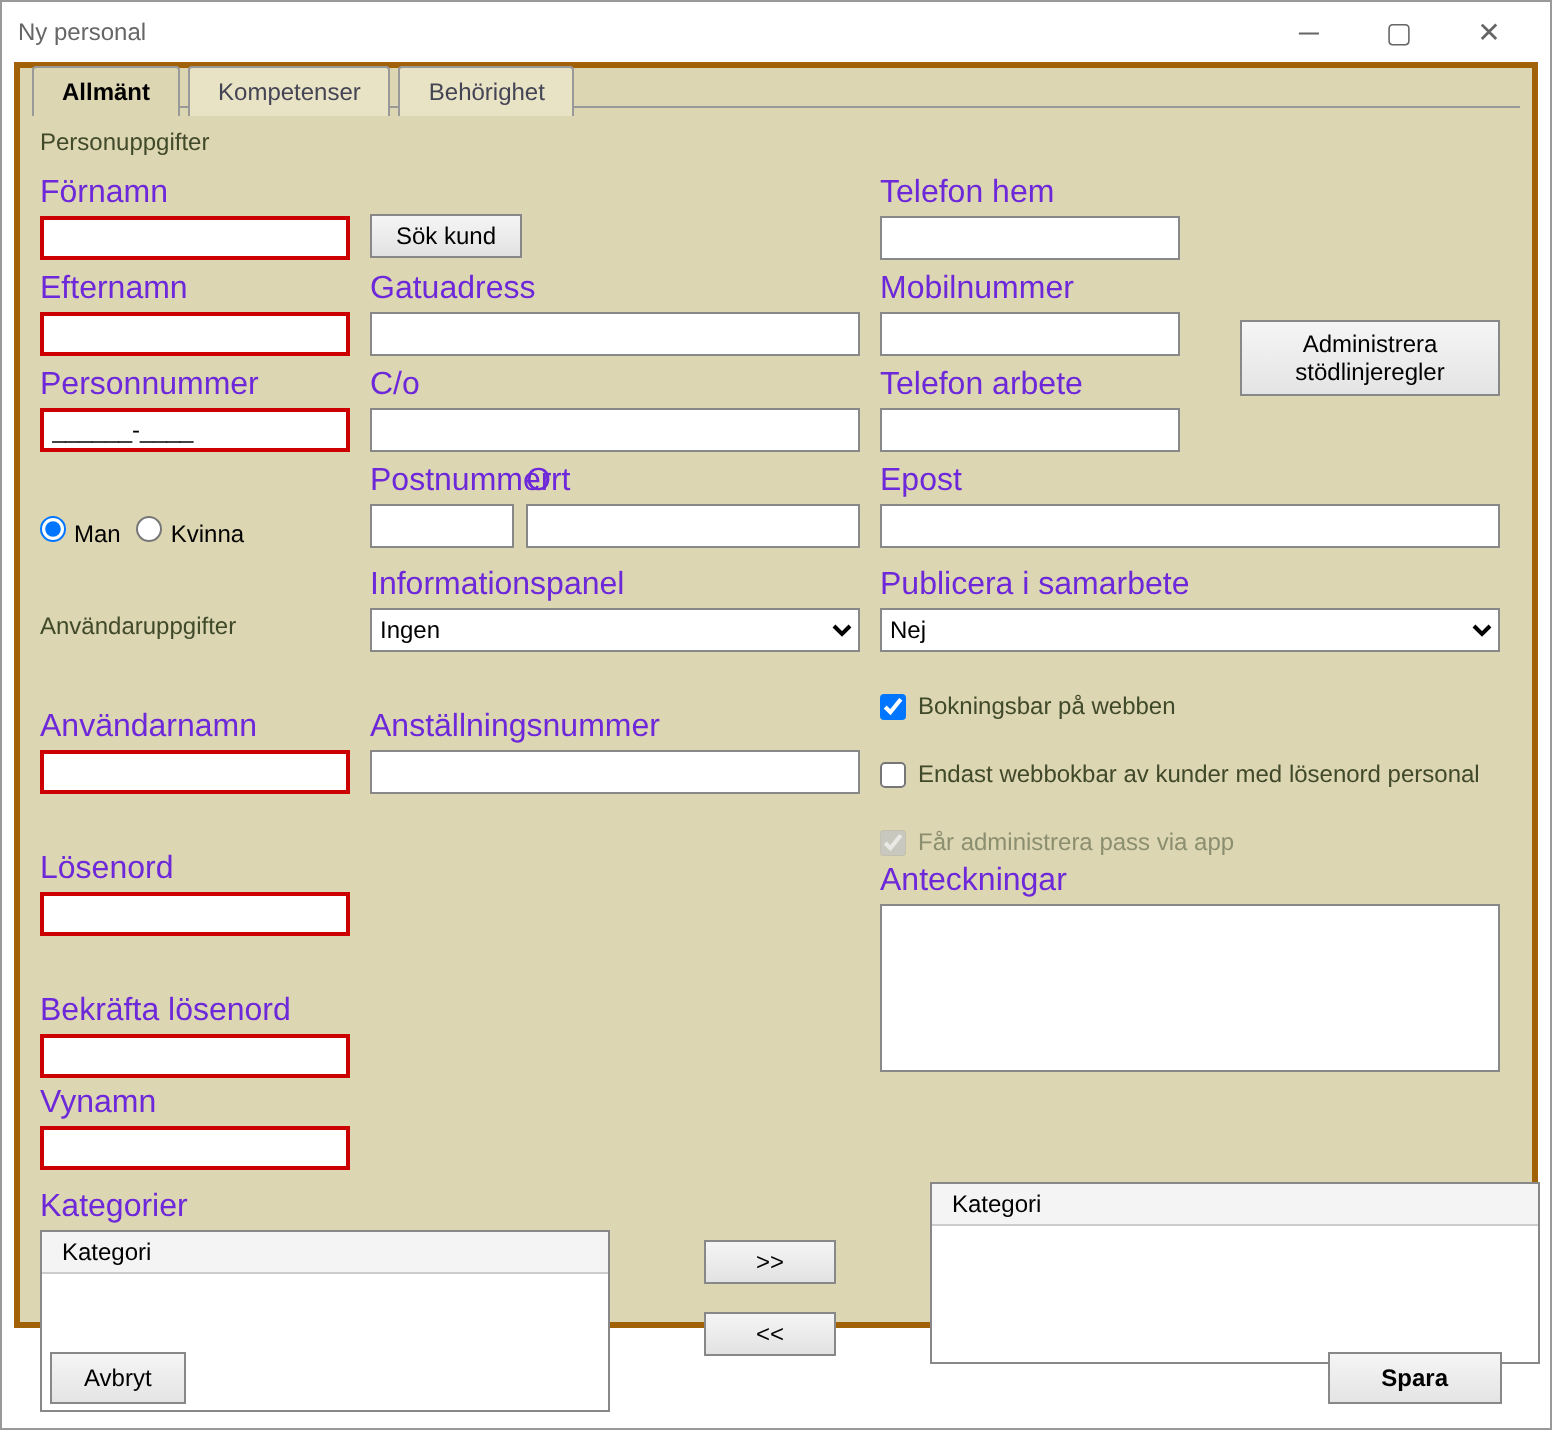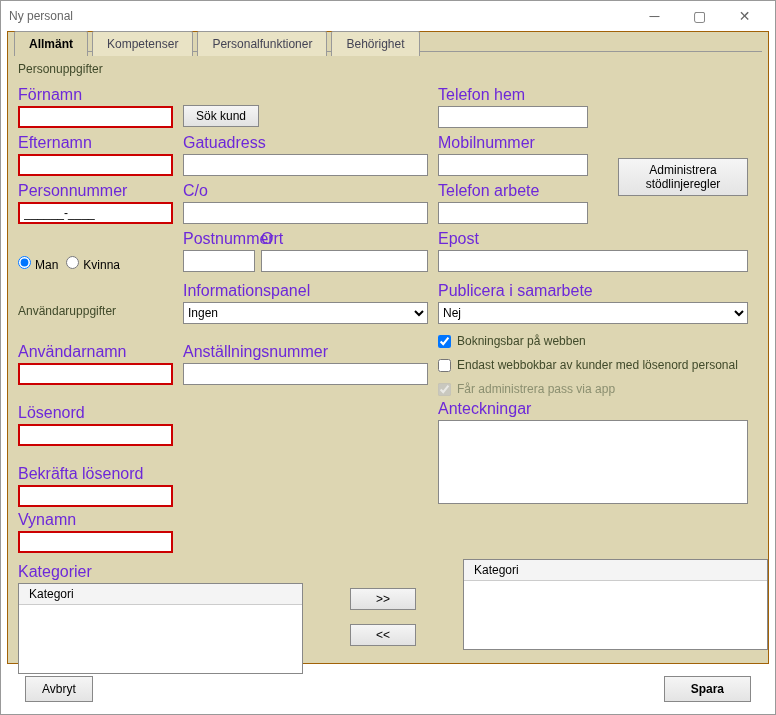--- a/index.html
+++ b/index.html
@@ -1,36 +1,36 @@
 <!DOCTYPE html>
 <html><head>
 <meta charset="utf-8">
 <style>
 * { box-sizing: border-box; margin: 0; padding: 0; font-family: "Segoe UI", Tahoma, sans-serif; font-size: 12px; }
 body { background: #fff; }
 .window { width: 776px; height: 715px; border: 1px solid #999; background: #fff; position: relative; }
 .titlebar { height: 30px; display: flex; align-items: center; padding: 0 8px; color: #666; font-size: 12px; }
 .titlebar .title { flex: 1; }
 .titlebar .ctrl { width: 45px; height: 30px; display: flex; align-items: center; justify-content: center; color: #666; font-size: 14px; cursor: pointer; }
-.content { position: absolute; left: 6px; right: 6px; top: 30px; bottom: 50px; background: #ddd6b2; border: 1px solid #a16207; }
+.content { position: absolute; left: 6px; right: 6px; top: 30px; bottom: 50px; background: #ddd6b2; border: 3px solid #a16207; }
 .tabs { display: flex; position: relative; top: -1px; margin-left: 6px; }
 .tab { padding: 5px 14px; border: 1px solid #999; border-bottom: none; background: #e9e3c5; margin-right: 4px; cursor: pointer; border-radius: 2px 2px 0 0; font-size: 12px; color: #445; }
 .tab.active { background: #ddd6b2; position: relative; z-index: 2; font-weight: bold; color: #000; }
 .tabborder { position: absolute; left: 6px; right: 6px; top: 19px; height: 0; border-top: 1px solid #999; }
 .form-area { position: absolute; left: 0; right: 0; top: 20px; bottom: 0; padding: 10px 10px; }
 .section-label { color: #404a2a; font-size: 12px; margin-bottom: 6px; }
 label.fld { display: block; color: #6d28d9; font-size: 16px; margin-top: 4px; margin-bottom: 2px; }
 input.tf { width: 100%; height: 22px; border: 1px solid #888; background: #fff; padding: 0 4px; font-size: 12px; }
 input.req { border: 2px solid #c00; }
 .group1 { display: grid; grid-template-columns: 155px 245px 170px 130px; column-gap: 10px; row-gap: 2px; align-items: end; }
 .btn { background: linear-gradient(#f5f5f5,#e2e2e2); border: 1px solid #888; padding: 3px 12px; cursor: pointer; font-size: 12px; }
 .radio-row { display: flex; gap: 8px; align-items: center; margin-top: 6px; }
 .radio-row input { margin-right: 4px; }
 select.sel { width: 100%; height: 22px; border: 1px solid #888; background: #fff; font-size: 12px; }
-.checkbox-row { display: flex; align-items: center; gap: 6px; color: #404a2a; font-size: 12px; margin-top: 10px; }
+.checkbox-row { display: flex; align-items: center; gap: 6px; color: #404a2a; font-size: 12px; margin-top: 20px; }
 .checkbox-row.disabled { color: #8b8f70; }
 textarea.notes { width: 100%; height: 84px; border: 1px solid #888; resize: none; background: #fff; }
 .listbox { background: #fff; border: 1px solid #888; height: 91px; }
 .listbox .hdr { background: #f4f4f4; padding: 3px 10px; border-bottom: 1px solid #ccc; font-size: 12px; }
 .footer { position: absolute; left: 0; right: 0; bottom: 0; height: 50px; display: flex; align-items: center; padding: 0 24px; }
 .footer .spacer { flex: 1; }
 .bigbtn { background: linear-gradient(#f5f5f5,#e4e4e4); border: 1px solid #888; padding: 5px 26px; cursor: pointer; font-size: 12px; }
 .adminbtn { background: linear-gradient(#f5f5f5,#e4e4e4); border: 1px solid #888; padding: 4px 10px; cursor: pointer; font-size: 12px; text-align: center; line-height: 1.2; }
 .sep { height: 6px; }
 .move-btns { display:flex; flex-direction:column; gap:14px; align-items:center; justify-content:center; }
@@ -46,21 +46,20 @@
     <div class="ctrl">─</div>
     <div class="ctrl">▢</div>
     <div class="ctrl">✕</div>
   </div>
 
   <div class="content">
     <div class="tabborder"></div>
     <div class="tabs">
       <div class="tab active">Allmänt</div>
       <div class="tab">Kompetenser</div>
-      <div class="tab">Personalfunktioner</div>
       <div class="tab">Behörighet</div>
     </div>
 
     <div class="form-area">
       <div class="section-label">Personuppgifter</div>
 
       <div class="group1">
         <div>
           <label class="fld">Förnamn</label>
           <input class="tf req" style="">

